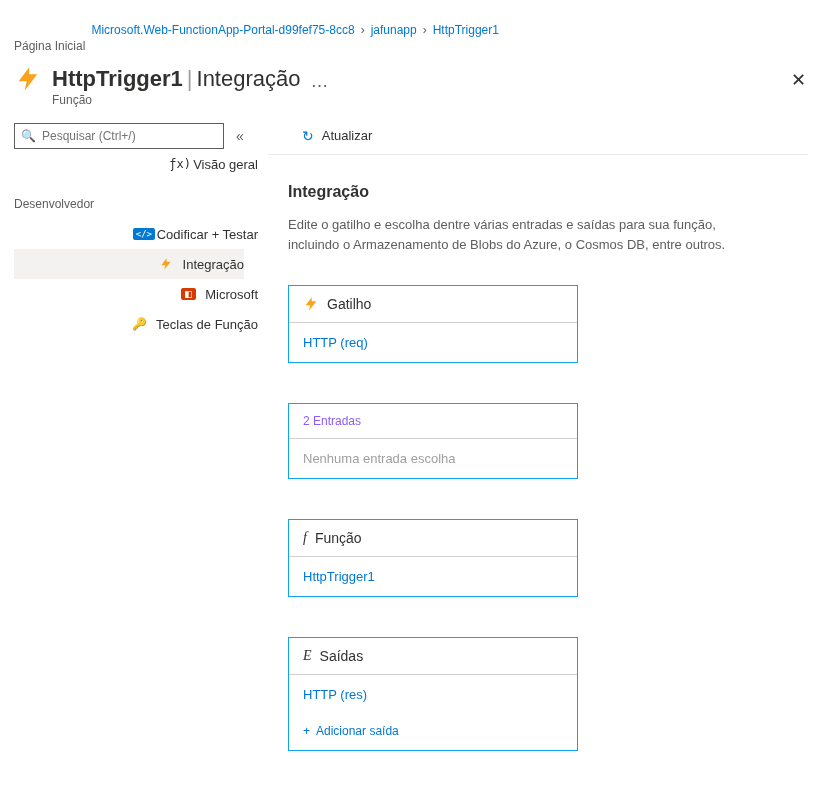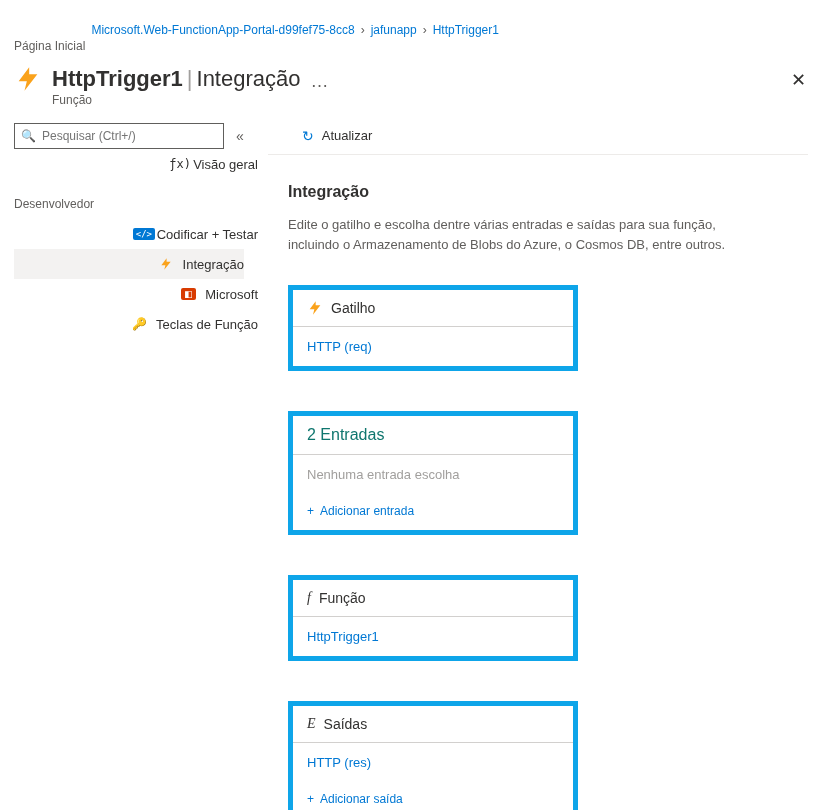--- a/index.html
+++ b/index.html
@@ -45,23 +45,23 @@
     
     .toolbar { display: flex; align-items: center; height: 38px; border-bottom: 1px solid #edebe9; padding-left: 34px; margin-left: 10px;}
     .refresh-btn { display: flex; align-items: center; gap: 8px; font-size: 13px; color: #323130; cursor: pointer; }
     .refresh-icon { color: #0078d4; font-size: 14px; }
 
     
     .content { padding: 28px 10px 0 30px; }
     .content h2 { font-size: 16px; font-weight: 600; margin-bottom: 14px; }
     .content .desc { font-size: 13px; color: #605e5c; line-height: 20px; max-width: 470px; margin-bottom: 30px; }
 
-    .card { border: 5px solid #0ea5e9; width: 290px; margin-bottom: 40px; }
+    .card { border: 1px solid #0ea5e9; width: 290px; margin-bottom: 40px; }
     .card-head { display: flex; align-items: center; padding: 10px 14px; font-size: 14px; color: #323130; border-bottom: 1px solid #d2d0ce; gap: 8px;}
-    .card-head.plain { color:#0f766e; font-size:16px; }
+    .card-head.plain { color:#8b5cf6; font-size:12px; }
     .card-body { padding: 12px 14px; font-size: 13px; }
     .card-body .link { color: #0078d4; cursor: pointer; margin-top: 6px; }
     .card-body .muted { color: #a19f9d; }
     .card-add { padding: 10px 14px 12px; font-size: 12px; color: #0078d4; cursor: pointer; }
     .card-add .plus { margin-right: 6px; }
     .icon-fx { font-family: monospace; font-size:12px; color:#323130; }
     .icon-key { color:#d8a500; font-size:12px; }
     .icon-code { background:#0078d4; color:#fff; font-size:9px; padding:1px 3px; border-radius:2px; font-family:monospace;}
     .icon-mon { background:#d83b01; color:#fff; font-size:9px; padding:1px 3px; border-radius:2px;}
     .letter-icon { font-size:14px; color:#323130; font-style: italic; font-family: "Times New Roman", serif; }
@@ -173,23 +173,20 @@
         </div>
       </div>
 
       <div class="card">
         <div class="card-head plain">
           <span>2 Entradas</span>
         </div>
         <div class="card-body">
           <span class="muted">Nenhuma entrada escolha</span>
         </div>
-        <div class="card-add">
-          <span class="plus">+</span><span>Adicionar entrada</span>
-        </div>
       </div>
 
       <div class="card">
         <div class="card-head">
           <span class="letter-icon">f</span>
           <span>Função</span>
         </div>
         <div class="card-body">
           <span class="link">HttpTrigger1</span>
         </div>

